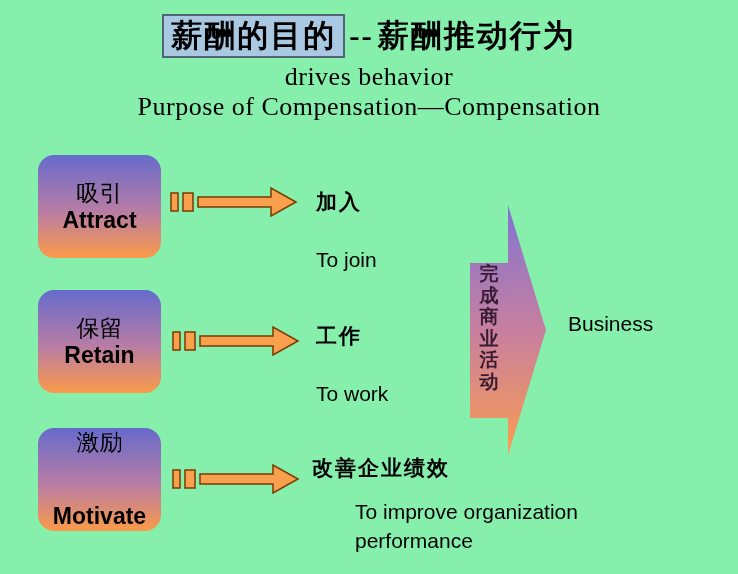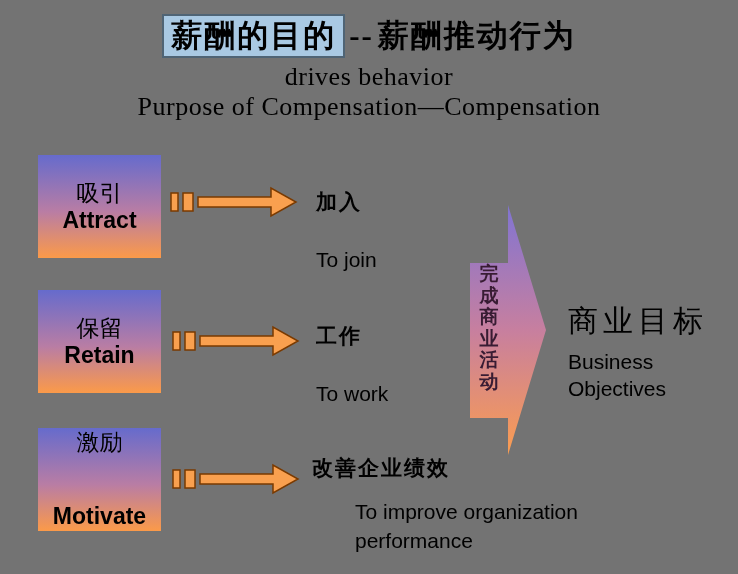--- a/index.html
+++ b/index.html
@@ -1,17 +1,17 @@
 <!DOCTYPE html>
 <html><head>
 <meta charset="utf-8">
 <style>
   html,body{margin:0;padding:0;background:#ffffff;}
   .slide{
-    position:relative;width:738px;height:574px;background:#737373;overflow:hidden;
+    position:relative;width:738px;height:574px;background:#86efac;overflow:hidden;
     font-family:"Liberation Sans","DejaVu Sans",sans-serif;color:#000;
   }
   
   .title-line{
     position:absolute;top:14px;left:0;width:100%;text-align:center;
     font-family:"Liberation Serif","DejaVu Serif",serif;
     font-weight:bold;font-size:31px;letter-spacing:2px;white-space:nowrap;
   }
   .title-highlight{
     display:inline-block;background:#a9c9e3;border:2px solid #4f6475;
@@ -20,21 +20,21 @@
   .title-sep{padding:0 4px;}
   .subtitle{
     position:absolute;top:62px;left:0;width:100%;text-align:center;
     font-family:"Liberation Serif","DejaVu Serif",serif;
     font-size:26px;line-height:30px;letter-spacing:0.5px;
   }
   
   .gbox{
     position:absolute;left:38px;width:123px;height:103px;
     background:linear-gradient(180deg,#666bcc 0%,#b97da4 55%,#fb9a49 100%);
-    display:flex;flex-direction:column;align-items:center;justify-content:center;
+    display:flex;flex-direction:column;align-items:center;justify-content:center;border-radius:16px;
   }
   .gbox .cn{font-size:23px;line-height:26px;font-family:"Liberation Serif","DejaVu Serif",serif;}
   .gbox .en{font-size:23px;line-height:26px;font-weight:bold;}
   .gbox1{top:155px;} .gbox2{top:290px;} .gbox3{top:428px;gap:47px;}
   
   .sarrow{position:absolute;width:130px;height:36px;}
   .sarrow1{left:168px;top:184px;}
   .sarrow2{left:170px;top:323px;}
   .sarrow3{left:170px;top:461px;}
   
@@ -132,20 +132,18 @@
   <div class="varrow-text">
     <div>完</div>
     <div>成</div>
     <div>商</div>
     <div>业</div>
     <div>活</div>
     <div>动</div>
   </div>
 
   <div class="result">
-    <div class="cn">商业目标</div>
     <div class="en">
       <div>Business</div>
-      <div>Objectives</div>
     </div>
   </div>
 
 </div>
 
 </body></html>

